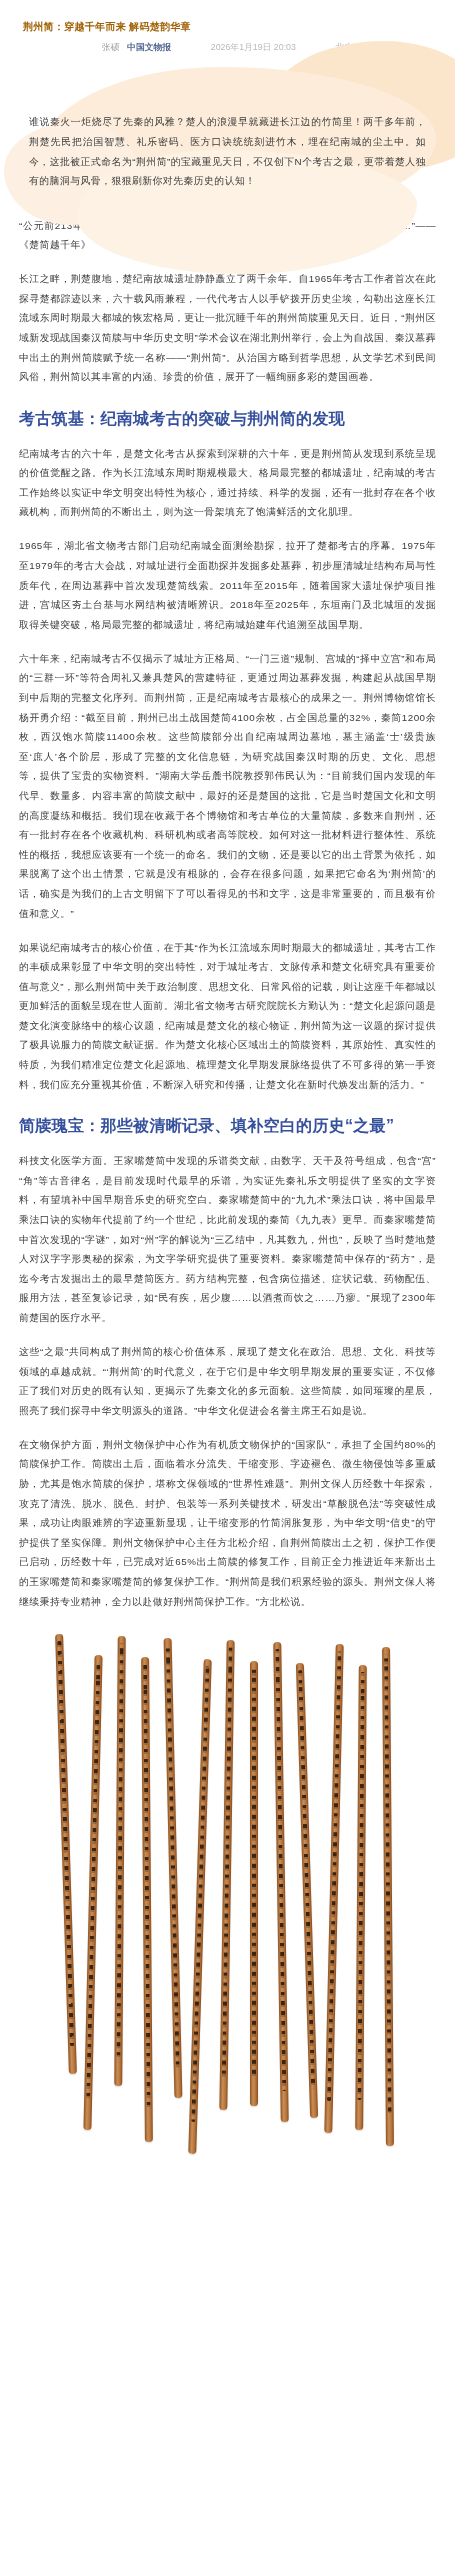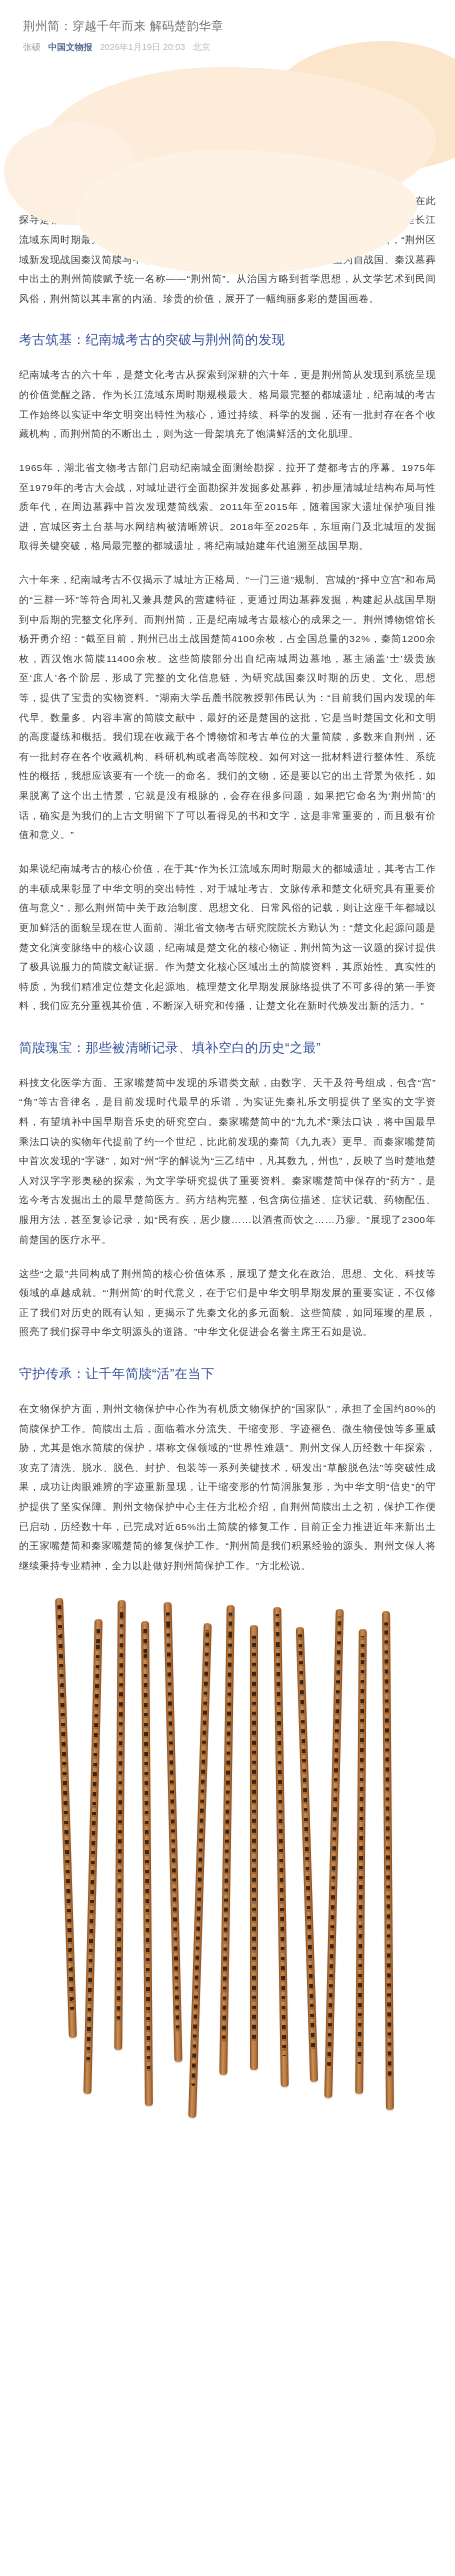--- a/index.html
+++ b/index.html
@@ -1,34 +1,34 @@
 <!DOCTYPE html>
 <html lang="zh" style="font-size:8.2px"><head>
 <meta charset="utf-8">
 <style>
   html,body{margin:0;padding:0;background:#fff;}
   body{font-family:"Liberation Sans","DejaVu Sans",sans-serif;}
   .page{position:relative;width:455px;height:3298px;margin:0 auto;background:#fff;overflow:hidden;}
-  .title{font-size:12px;line-height:17.5px;font-weight:400;color:#737373;margin:17.5px 23px 7.2px;letter-spacing:0.3px;}
-  .byline{margin:0 23px;font-size:8.8px;display:flex;gap:7.7px;align-items:baseline;}
+  .title{font-size:10px;line-height:17.5px;font-weight:700;color:#a16207;margin:17.5px 23px 7.2px;letter-spacing:0.3px;}
+  .byline{margin:0 23px;font-size:8.8px;display:flex;gap:7.7px;align-items:baseline;justify-content:center;}
   .byline .author{color:#9b9b9b;}
   .byline .source{color:#576b95;font-weight:600;}
-  .byline .date,.byline .loc{color:#b9b9b9;}
+  .byline .date,.byline .loc{color:#b9b9b9;margin-left:32px;}
   
   .intro-wrap{position:relative;margin-top:47px;padding:11.3px 29px 10.3px;}
   .blob{position:absolute;background:#fcecd9;z-index:0;}
   .blob.b1{left:39px;top:-34px;width:397px;height:155px;border-radius:46% 54% 58% 42%/58% 46% 54% 42%;}
   .blob.b2{right:-36px;top:-60px;width:222px;height:129px;background:#fbe6cc;border-radius:52% 48% 44% 56%/50% 56% 44% 50%;}
   .blob.b3{left:77px;top:49px;width:340px;height:124px;background:#fdf2e4;border-radius:42% 58% 52% 48%/54% 44% 56% 46%;}
   .blob.b4{left:4.1px;top:20.6px;width:134px;height:103px;background:#fdf0e2;border-radius:55% 45% 50% 50%/48% 52% 46% 54%;}
   .intro{position:relative;z-index:1;font-size:9.8px;line-height:19.6px;letter-spacing:0.5px;color:#3a3a3a;text-align:justify;margin:0;}
   
   .body-col{padding:0 19px;}
   .para{font-size:9.8px;line-height:19.6px;letter-spacing:0.5px;color:#3a3a3a;text-align:justify;margin:14.4px 0;}
-  .sec{font-size:13px;line-height:15.5px;font-weight:400;color:#35509c;letter-spacing:0.3px;margin:24px 0 17.5px;}
+  .sec{font-size:16px;line-height:15.5px;font-weight:700;color:#35509c;letter-spacing:0.3px;margin:24px 0 17.5px;}
   
   .fig-slips{position:relative;height:507px;margin:23px 0 0;}
   .slip{position:absolute;width:7.7px;border-radius:3.6px;background:linear-gradient(90deg,#8f5222,#c98e55 38%,#b5743c 72%,#8a4d1f);box-shadow:0 1px 1.5px rgba(0,0,0,.15);}
   .slip .ink{width:4.1px;height:92%;margin:7.2px auto 0;background:repeating-linear-gradient(180deg,rgba(28,14,4,.82) 0 3.6px,rgba(40,20,8,.25) 3.6px 5.7px,rgba(0,0,0,0) 5.7px 9.8px);border-radius:1.5px;}
 </style>
 </head>
 <body>
 
 <div class="page">
 
@@ -39,34 +39,34 @@
     <span class="source">中国文物报</span>
     <span class="date">2026年1月19日 20:03</span>
     <span class="loc">北京</span>
   </div>
 
   <div class="intro-wrap">
     <div class="blob b2"></div>
     <div class="blob b1"></div>
     <div class="blob b4"></div>
     <div class="blob b3"></div>
+    <p class="intro">谁说秦火一炬烧尽了先秦的风雅？楚人的浪漫早就藏进长江边的竹简里！两千多年前，荆楚先民把治国智慧、礼乐密码、医方口诀统统刻进竹木，埋在纪南城的尘土中。如今，这批被正式命名为“荆州简”的宝藏重见天日，不仅创下N个考古之最，更带着楚人独有的脑洞与风骨，狠狠刷新你对先秦历史的认知！</p>
   </div>
 
   <div class="body-col">
       <p class="para">“公元前213年，秦火焚尽诗书经纬；楚人却在长江的褶皱里，埋藏了另一种春秋……”——《楚简越千年》</p>
       <p class="para">长江之畔，荆楚腹地，楚纪南故城遗址静静矗立了两千余年。自1965年考古工作者首次在此探寻楚都踪迹以来，六十载风雨兼程，一代代考古人以手铲拨开历史尘埃，勾勒出这座长江流域东周时期最大都城的恢宏格局，更让一批沉睡千年的荆州简牍重见天日。近日，“荆州区域新发现战国秦汉简牍与中华历史文明”学术会议在湖北荆州举行，会上为自战国、秦汉墓葬中出土的荆州简牍赋予统一名称——“荆州简”。从治国方略到哲学思想，从文学艺术到民间风俗，荆州简以其丰富的内涵、珍贵的价值，展开了一幅绚丽多彩的楚国画卷。</p>
       <h2 class="sec">考古筑基：纪南城考古的突破与荆州简的发现</h2>
       <p class="para">纪南城考古的六十年，是楚文化考古从探索到深耕的六十年，更是荆州简从发现到系统呈现的价值觉醒之路。作为长江流域东周时期规模最大、格局最完整的都城遗址，纪南城的考古工作始终以实证中华文明突出特性为核心，通过持续、科学的发掘，还有一批封存在各个收藏机构，而荆州简的不断出土，则为这一骨架填充了饱满鲜活的文化肌理。</p>
       <p class="para">1965年，湖北省文物考古部门启动纪南城全面测绘勘探，拉开了楚都考古的序幕。1975年至1979年的考古大会战，对城址进行全面勘探并发掘多处墓葬，初步厘清城址结构布局与性质年代，在周边墓葬中首次发现楚简线索。2011年至2015年，随着国家大遗址保护项目推进，宫城区夯土台基与水网结构被清晰辨识。2018年至2025年，东垣南门及北城垣的发掘取得关键突破，格局最完整的都城遗址，将纪南城始建年代追溯至战国早期。</p>
       <p class="para">六十年来，纪南城考古不仅揭示了城址方正格局、“一门三道”规制、宫城的“择中立宫”和布局的“三群一环”等符合周礼又兼具楚风的营建特征，更通过周边墓葬发掘，构建起从战国早期到中后期的完整文化序列。而荆州简，正是纪南城考古最核心的成果之一。荆州博物馆馆长杨开勇介绍：“截至目前，荆州已出土战国楚简4100余枚，占全国总量的32%，秦简1200余枚，西汉饱水简牍11400余枚。这些简牍部分出自纪南城周边墓地，墓主涵盖‘士’级贵族至‘庶人’各个阶层，形成了完整的文化信息链，为研究战国秦汉时期的历史、文化、思想等，提供了宝贵的实物资料。”湖南大学岳麓书院教授郭伟民认为：“目前我们国内发现的年代早、数量多、内容丰富的简牍文献中，最好的还是楚国的这批，它是当时楚国文化和文明的高度凝练和概括。我们现在收藏于各个博物馆和考古单位的大量简牍，多数来自荆州，还有一批封存在各个收藏机构、科研机构或者高等院校。如何对这一批材料进行整体性、系统性的概括，我想应该要有一个统一的命名。我们的文物，还是要以它的出土背景为依托，如果脱离了这个出土情景，它就是没有根脉的，会存在很多问题，如果把它命名为‘荆州简’的话，确实是为我们的上古文明留下了可以看得见的书和文字，这是非常重要的，而且极有价值和意义。”</p>
       <p class="para">如果说纪南城考古的核心价值，在于其“作为长江流域东周时期最大的都城遗址，其考古工作的丰硕成果彰显了中华文明的突出特性，对于城址考古、文脉传承和楚文化研究具有重要价值与意义”，那么荆州简中关于政治制度、思想文化、日常风俗的记载，则让这座千年都城以更加鲜活的面貌呈现在世人面前。湖北省文物考古研究院院长方勤认为：“楚文化起源问题是楚文化演变脉络中的核心议题，纪南城是楚文化的核心物证，荆州简为这一议题的探讨提供了极具说服力的简牍文献证据。作为楚文化核心区域出土的简牍资料，其原始性、真实性的特质，为我们精准定位楚文化起源地、梳理楚文化早期发展脉络提供了不可多得的第一手资料，我们应充分重视其价值，不断深入研究和传播，让楚文化在新时代焕发出新的活力。”</p>
       <h2 class="sec">简牍瑰宝：那些被清晰记录、填补空白的历史“之最”</h2>
       <p class="para">科技文化医学方面。王家嘴楚简中发现的乐谱类文献，由数字、天干及符号组成，包含“宫”“角”等古音律名，是目前发现时代最早的乐谱，为实证先秦礼乐文明提供了坚实的文字资料，有望填补中国早期音乐史的研究空白。秦家嘴楚简中的“九九术”乘法口诀，将中国最早乘法口诀的实物年代提前了约一个世纪，比此前发现的秦简《九九表》更早。而秦家嘴楚简中首次发现的“字谜”，如对“州”字的解说为“三乙结中，凡其数九，州也”，反映了当时楚地楚人对汉字字形奥秘的探索，为文字学研究提供了重要资料。秦家嘴楚简中保存的“药方”，是迄今考古发掘出土的最早楚简医方。药方结构完整，包含病位描述、症状记载、药物配伍、服用方法，甚至复诊记录，如“民有疾，居少腹……以酒煮而饮之……乃瘳。”展现了2300年前楚国的医疗水平。</p>
       <p class="para">这些“之最”共同构成了荆州简的核心价值体系，展现了楚文化在政治、思想、文化、科技等领域的卓越成就。“‘荆州简’的时代意义，在于它们是中华文明早期发展的重要实证，不仅修正了我们对历史的既有认知，更揭示了先秦文化的多元面貌。这些简牍，如同璀璨的星辰，照亮了我们探寻中华文明源头的道路。”中华文化促进会名誉主席王石如是说。</p>
-      <h2 class="sec">守护传承：让千年简牍“活”在当下</h2>
       <p class="para">在文物保护方面，荆州文物保护中心作为有机质文物保护的“国家队”，承担了全国约80%的简牍保护工作。简牍出土后，面临着水分流失、干缩变形、字迹褪色、微生物侵蚀等多重威胁，尤其是饱水简牍的保护，堪称文保领域的“世界性难题”。荆州文保人历经数十年探索，攻克了清洗、脱水、脱色、封护、包装等一系列关键技术，研发出“草酸脱色法”等突破性成果，成功让肉眼难辨的字迹重新显现，让干缩变形的竹简润胀复形，为中华文明“信史”的守护提供了坚实保障。荆州文物保护中心主任方北松介绍，自荆州简牍出土之初，保护工作便已启动，历经数十年，已完成对近65%出土简牍的修复工作，目前正全力推进近年来新出土的王家嘴楚简和秦家嘴楚简的修复保护工作。“荆州简是我们积累经验的源头。荆州文保人将继续秉持专业精神，全力以赴做好荆州简保护工作。”方北松说。</p>
   <figure style="margin:0">
     <div class="fig-slips">
           <div class="slip" style="left: 43px; top: 0px; height: 440px; transform: rotate(-1.8deg);">
             <div class="ink" style="background-position: 0px 0px;"></div>
           </div>
           <div class="slip" style="left: 70px; top: 21px; height: 475px; transform: rotate(1.35deg);">
             <div class="ink" style="background-position: 0px 19px;"></div>
           </div>
           <div class="slip" style="left: 97px; top: 2.1px; height: 450px; transform: rotate(0.45deg);">

